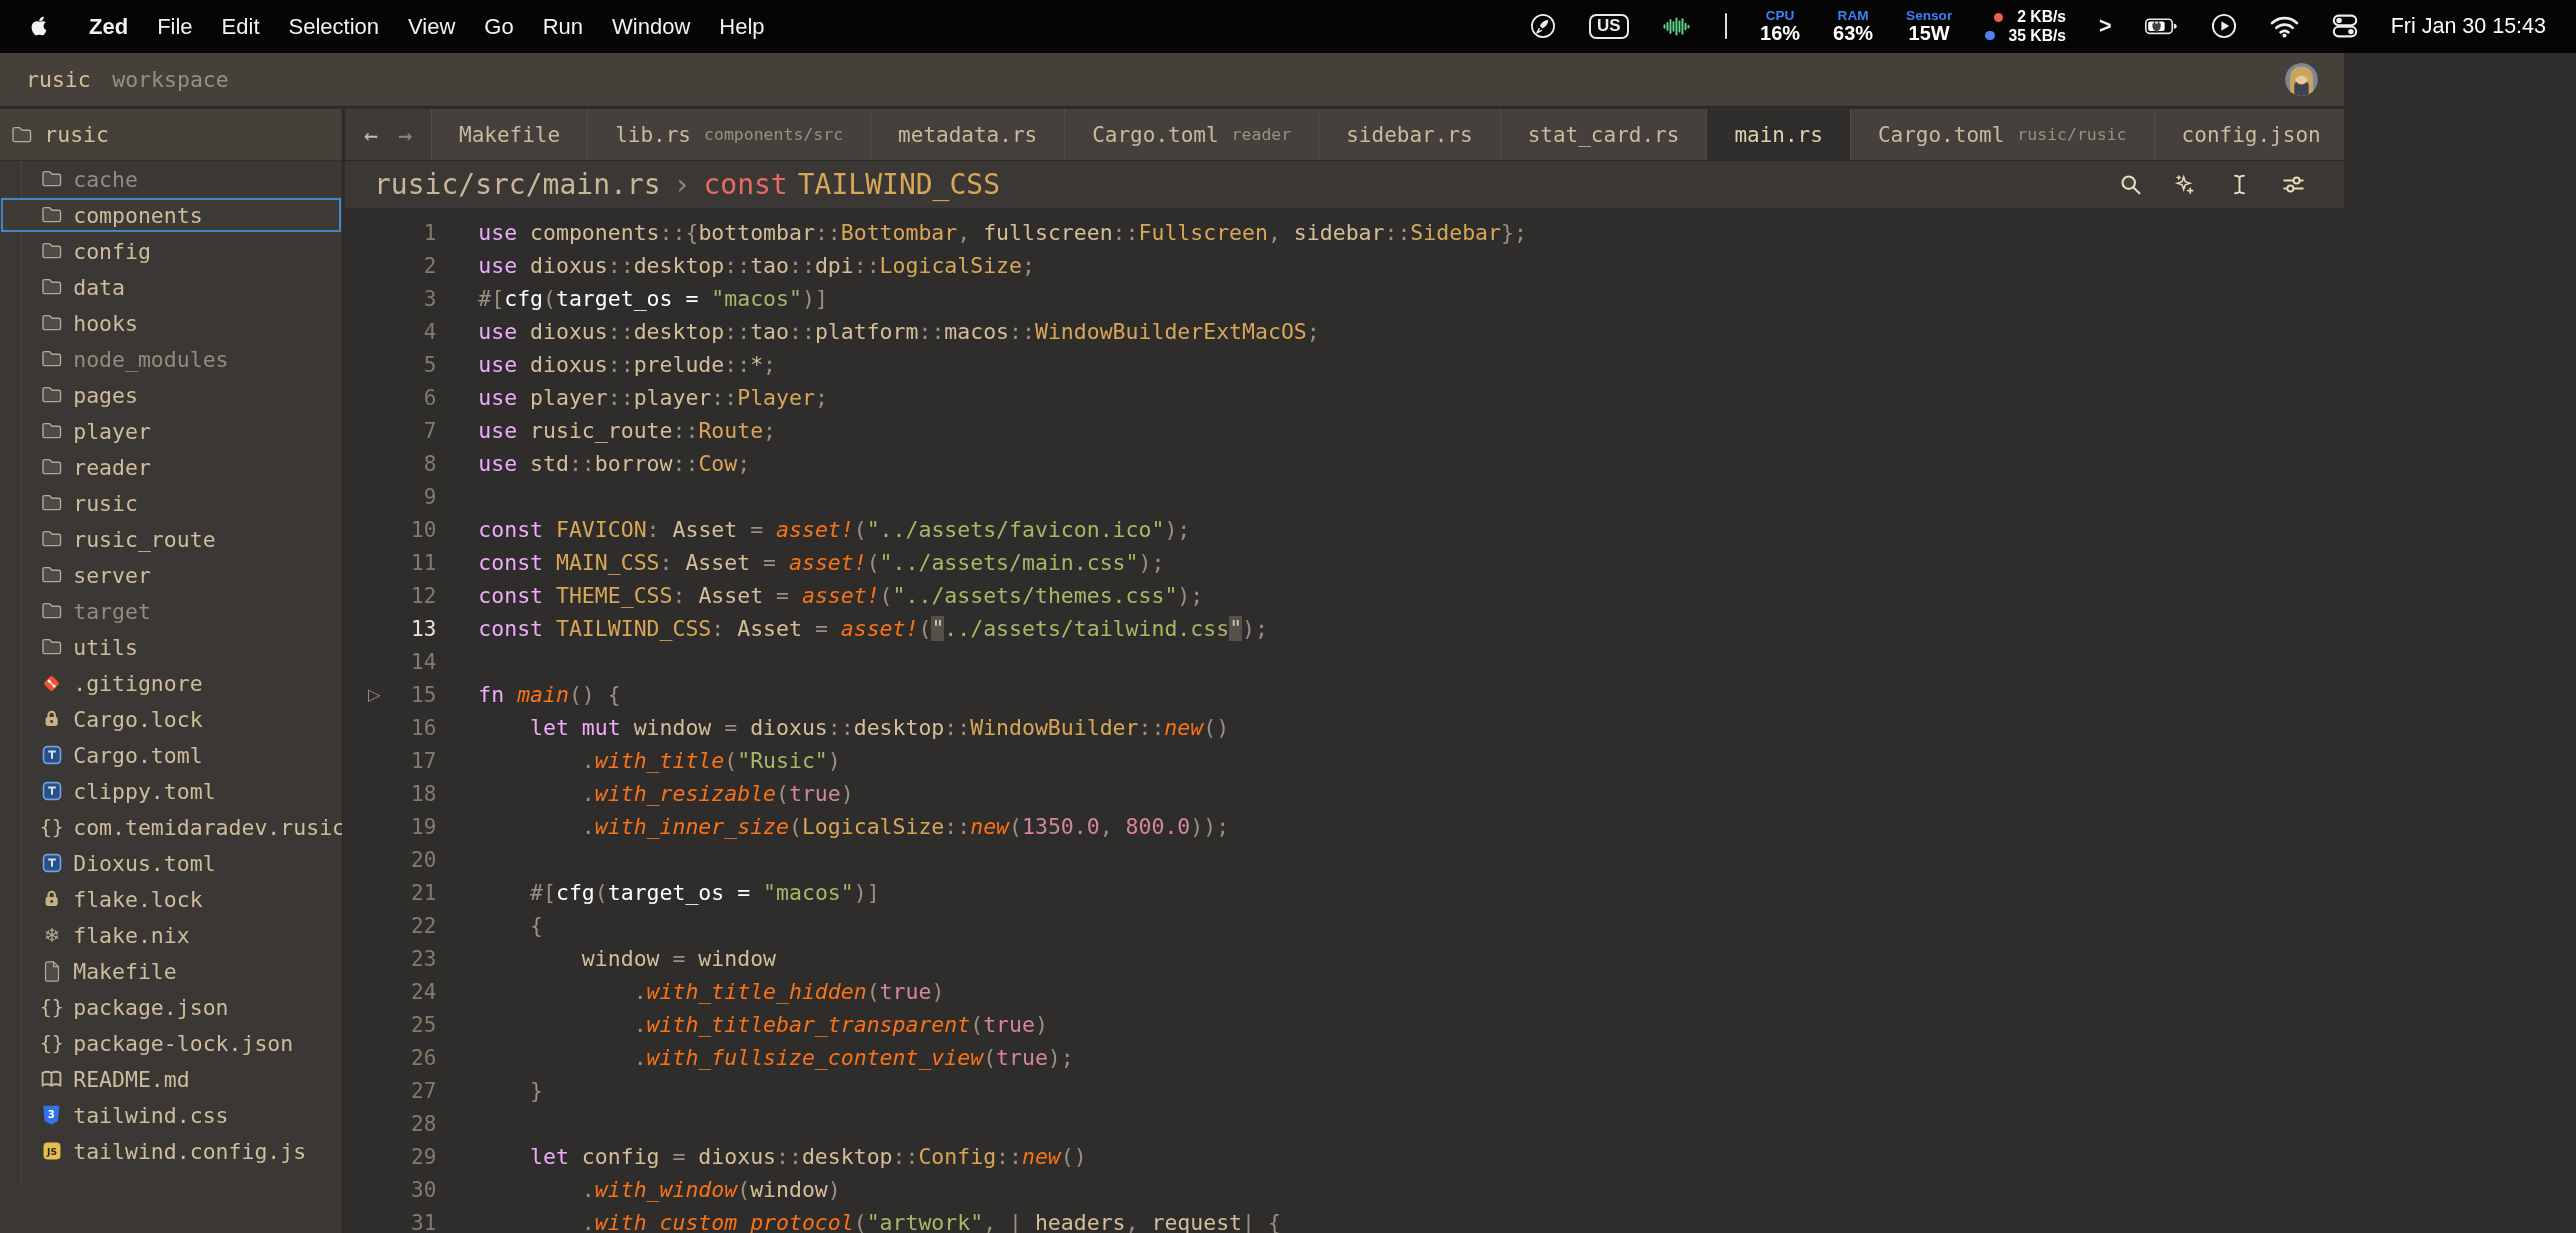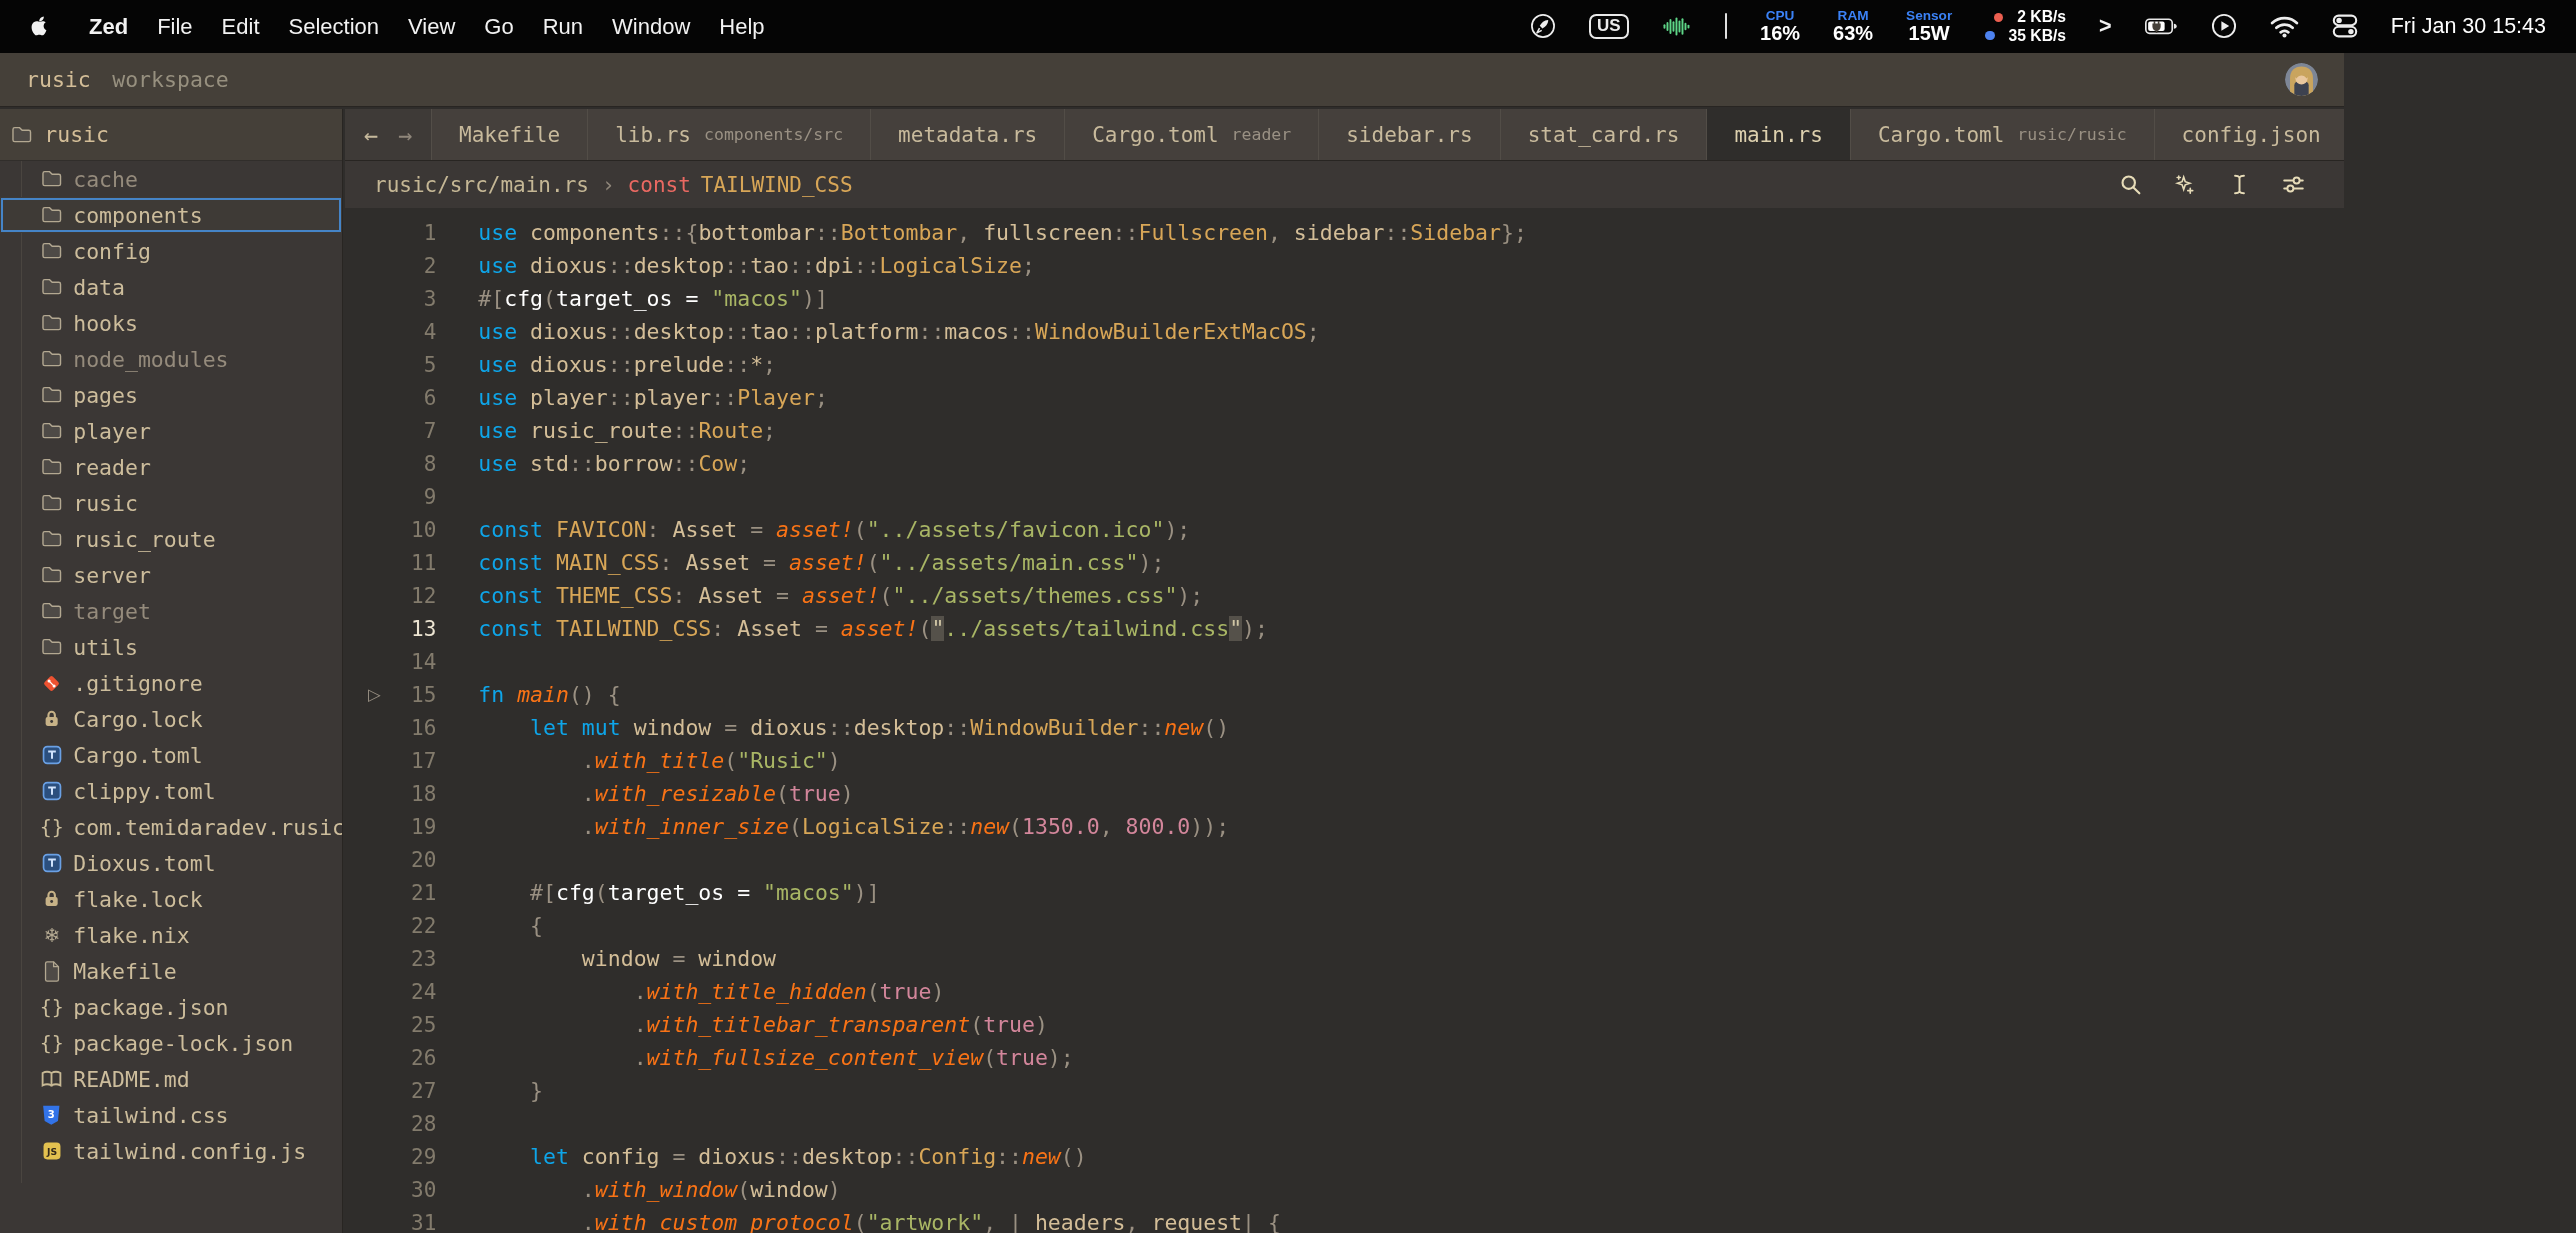--- a/index.html
+++ b/index.html
@@ -99,39 +99,39 @@
   .tab {
     display:flex; align-items:center; gap:13px; padding:0 27px;
     border-right:1.4px solid #524d47; font-size:21px; color:#c8ba9c;
     white-space:nowrap; flex:none; cursor:default;
   }
   .tab .tab-detail { font-size:16.5px; color:#9a9184; }
   .tab.active { background:#2f2d2b; color:#ddd0ae; }
 
   .crumbbar {
     height:47px; background:#3b3735; display:flex; align-items:center;
-    padding:0 29px; font-size:21px; gap:13px;
+    padding:0 29px; font-size:28px; gap:13px;
   }
   .crumb-path { color:#c5b795; }
   .crumb-sep { color:#8f867a; }
   .crumb-kw { color:#ea6962; }
   .crumb-sym { color:#d8a657; }
   .crumb-tools { margin-left:auto; display:flex; align-items:center; gap:31.5px; padding-right:10px; }
   .tool-btn { display:flex; align-items:center; justify-content:center; }
 
   
   .code { padding-top:8.6px; font-size:21.5px; line-height:1; }
   .cline { display:flex; align-items:center; height:33px; padding-left:14.3px; }
   .g-arrow { width:30px; text-align:center; color:#9a9184; font-size:16.5px;
              font-family:"DejaVu Sans",sans-serif; flex:none; }
   .g-num { width:47px; text-align:right; color:#837b6c; font-size:21px; flex:none; }
   .cline.active .g-num { color:#ece4d2; }
   .c-content { padding-left:42px; white-space:pre; }
 
-  .tk-k { color:#0ea5e9; }
+  .tk-k { color:#f0abfc; }
   .tk-t { color:#d8a657; }
   .tk-f { color:#f97316;font-style:italic; }
   .tk-s { color:#a9b665; }
   .tk-n { color:#d3869b; }
   .tk-p { color:#9a9082; }
   .tk-d { color:#d4be98; }
   .tk-a { color:#ffffff; }
   .tk-q { color:#d2c7a6; background:#55514a; }
 </style>
 </head>

